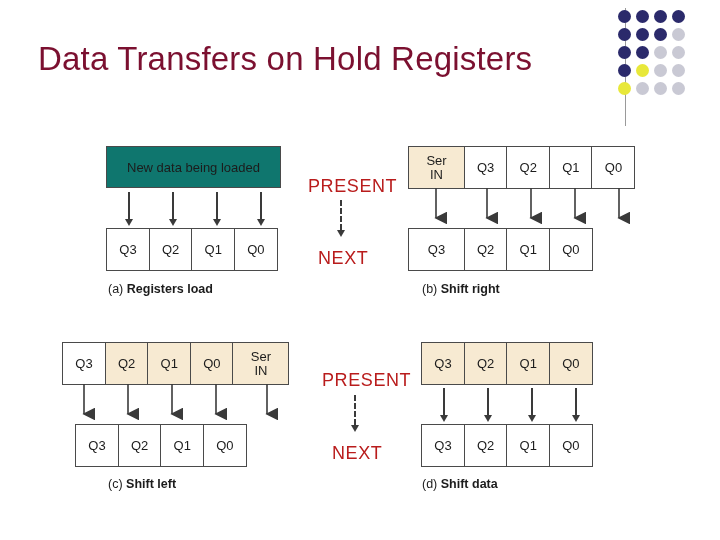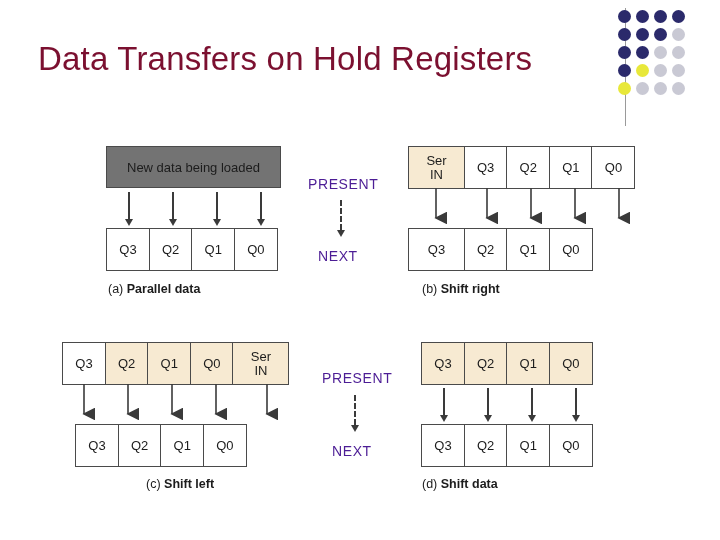--- a/index.html
+++ b/index.html
@@ -80,21 +80,21 @@
     line-height: 14px;
     background: #ffffff;
   }
   .cell:first-child { margin-left: 0; }
   .cell.tan { background: #f7ead2; }
   .cell.two-line { flex-direction: column; }
 
   .wide-box {
     box-sizing: border-box;
     border: 1.4px solid #4a4a4a;
-    background: #737373;
+    background: #0f766e;
     display: flex;
     align-items: center;
     justify-content: center;
     font-size: 13px;
     color: #1c1c1c;
     position: absolute;
   }
 
   .caption {
     position: absolute;
@@ -130,22 +130,22 @@
 
   
   .diag {
     position: absolute;
     overflow: visible;
   }
 
   
   .pn-label {
     position: absolute;
-    font-size: 14px;
-    color: #4c1d95;
+    font-size: 18px;
+    color: #b91c1c;
     letter-spacing: 0.6px;
     white-space: nowrap;
   }
   .dashed-arrow {
     position: absolute;
     width: 9px;
   }
   .dashed-arrow .dshaft {
     position: absolute;
     left: 3.2px;
@@ -222,21 +222,21 @@
 
     <div class="reg-row" style="left:106px; top:98px;">
       <div class="cell" style="width:44px; height:43px;">Q3</div>
       <div class="cell" style="width:44px; height:43px;">Q2</div>
       <div class="cell" style="width:44px; height:43px;">Q1</div>
       <div class="cell" style="width:44px; height:43px;">Q0</div>
     </div>
 
     <div class="caption" style="left:108px; top:152px;">
       <span>(a)</span>
-      <b>Parallel data</b>
+      <b>Registers load</b>
     </div>
   </div>
 
   <div class="panel">
     <span class="pn-label" style="left:308px; top:46px;">PRESENT</span>
     <div class="dashed-arrow" style="left:337px; top:70px; height:40px;">
       <span class="dshaft" style="height:30px;"></span>
       <span class="dhead" style="top:30px;"></span>
     </div>
     <span class="pn-label" style="left:318px; top:118px;">NEXT</span>
@@ -305,21 +305,21 @@
       <line x1="213" y1="0" x2="213" y2="30" stroke="#3a3a3a" stroke-width="1.6" marker-end="url(#ah2)"></line>
     </svg>
 
     <div class="reg-row" style="left:75px; top:294px;">
       <div class="cell" style="width:44px; height:43px;">Q3</div>
       <div class="cell" style="width:44px; height:43px;">Q2</div>
       <div class="cell" style="width:44px; height:43px;">Q1</div>
       <div class="cell" style="width:44px; height:43px;">Q0</div>
     </div>
 
-    <div class="caption" style="left:108px; top:347px;margin-left:38px;">
+    <div class="caption" style="left:108px; top:347px;">
       <span>(c)</span>
       <b>Shift left</b>
     </div>
   </div>
 
   <div class="panel">
     <span class="pn-label" style="left:322px; top:240px;">PRESENT</span>
     <div class="dashed-arrow" style="left:351px; top:265px; height:40px;">
       <span class="dshaft" style="height:30px;"></span>
       <span class="dhead" style="top:30px;"></span>

